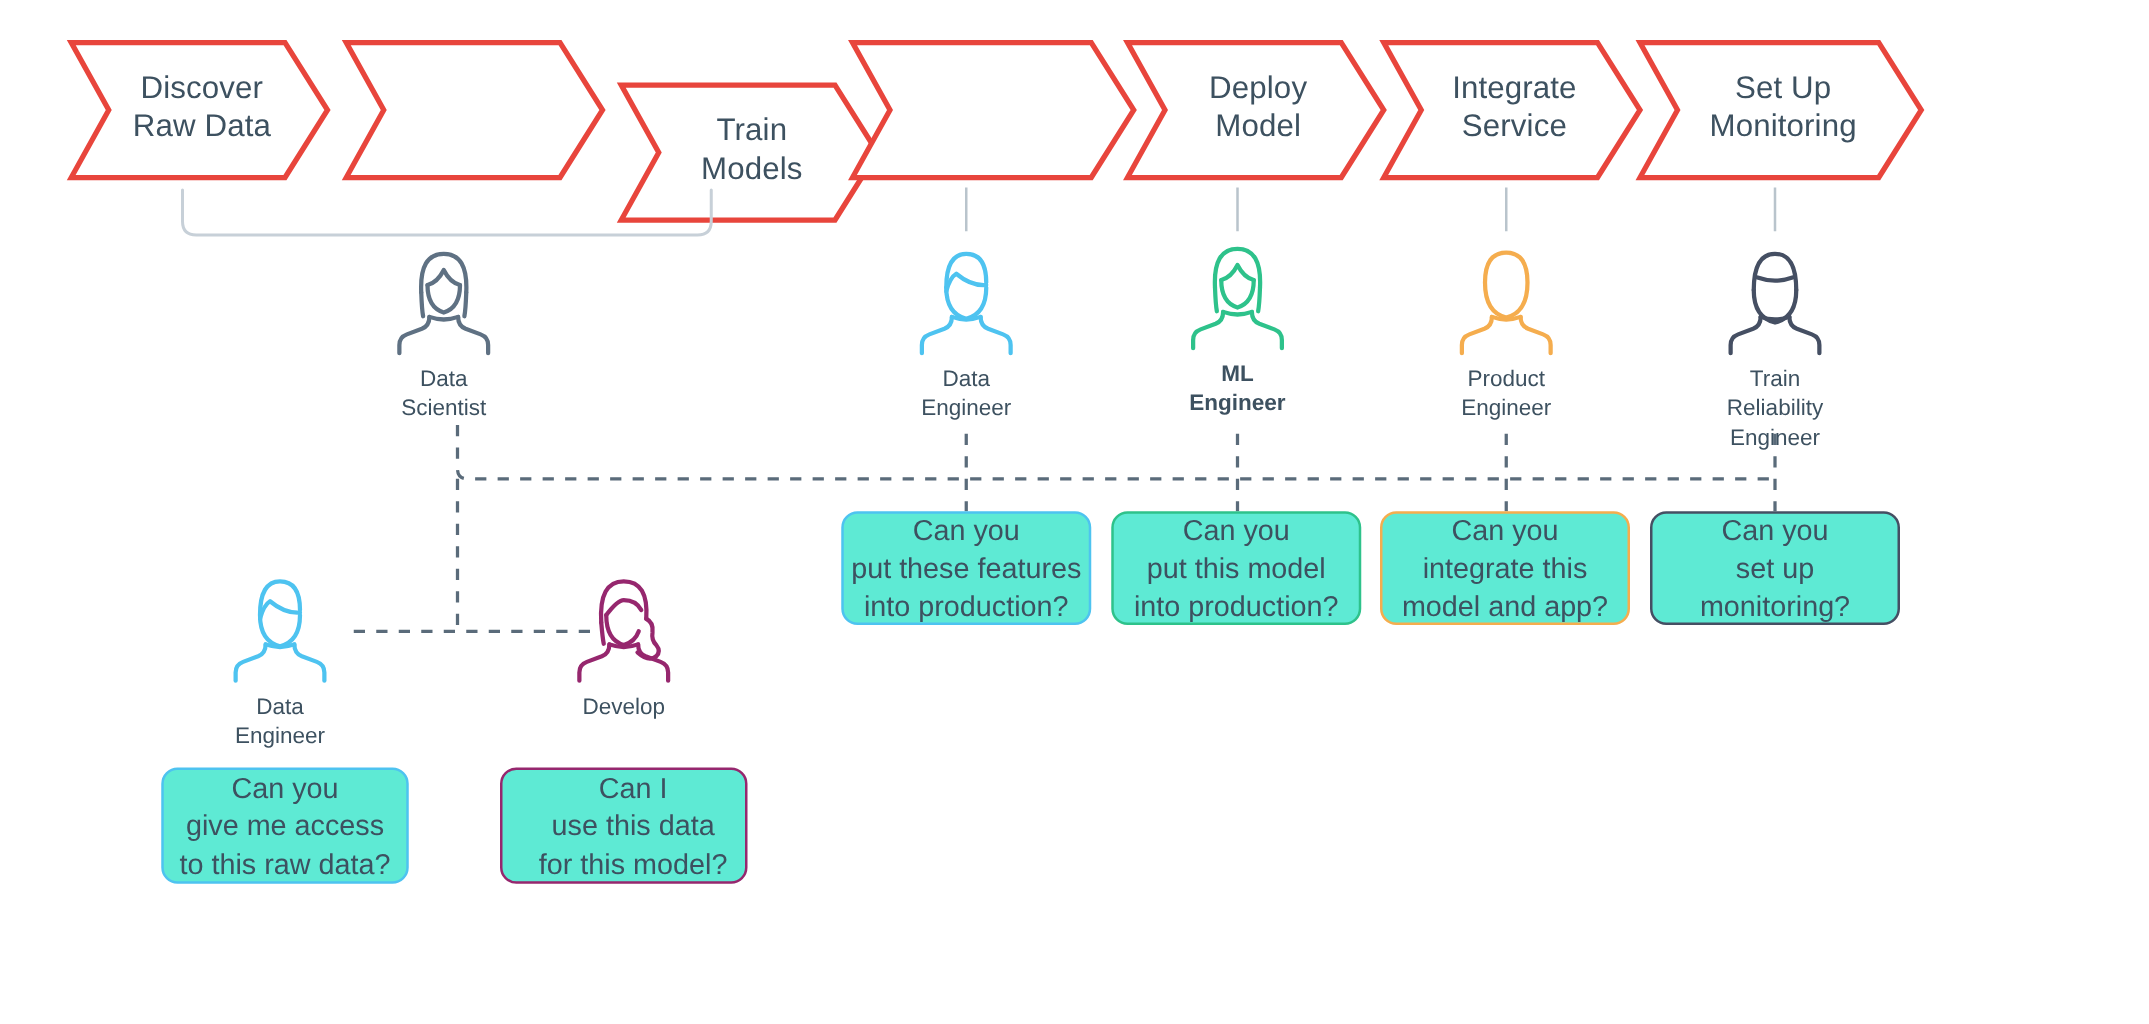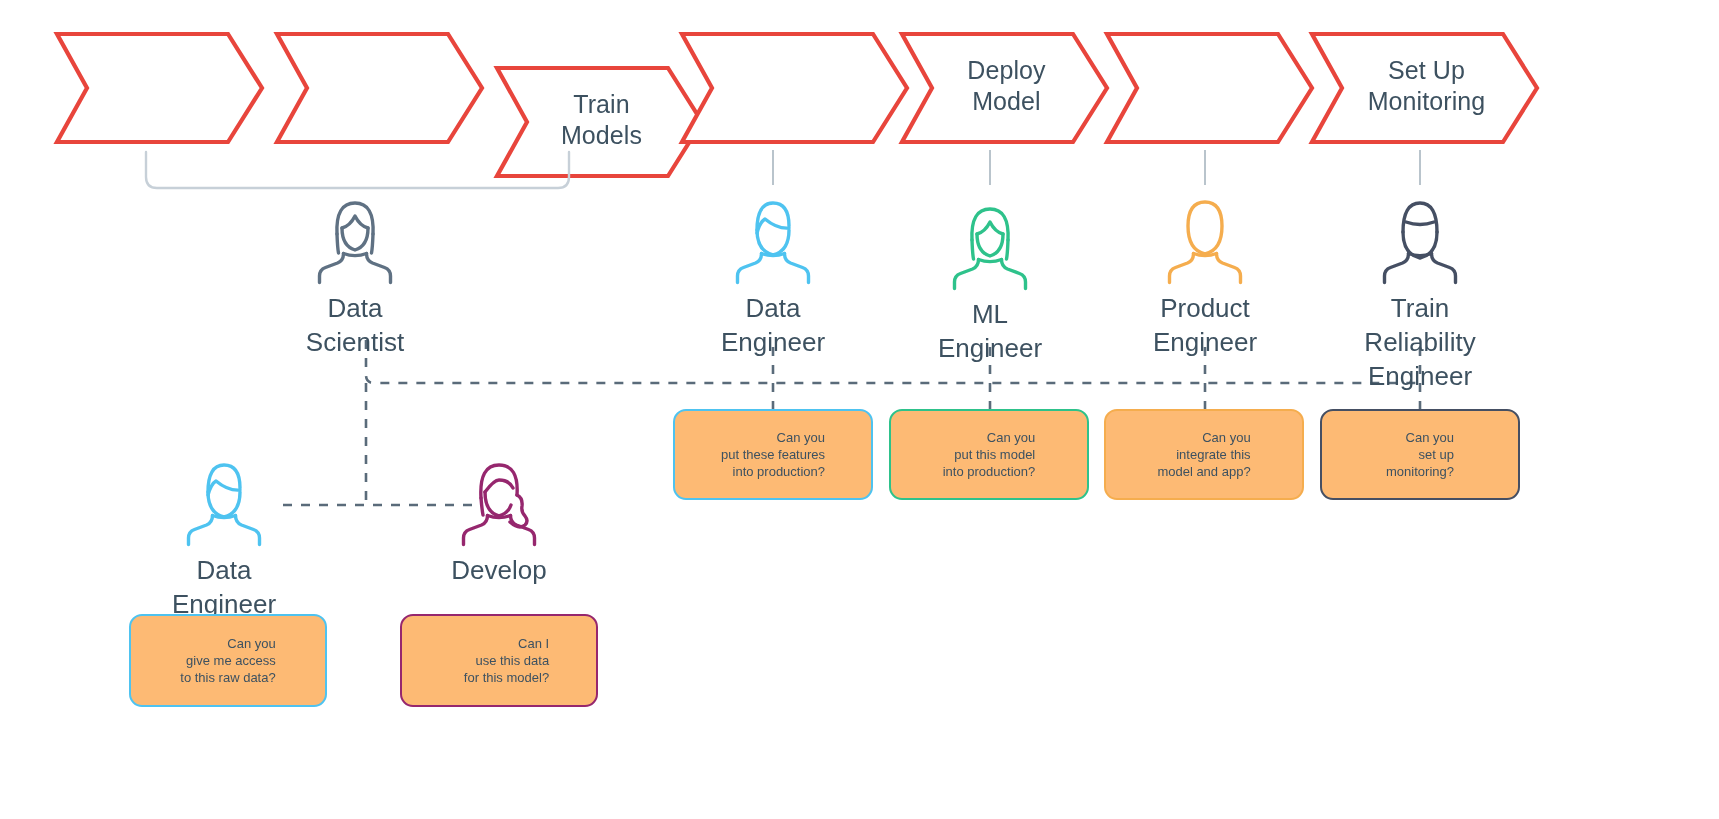--- a/index.html
+++ b/index.html
@@ -32,52 +32,54 @@
   }
 
   
   .persona{position:absolute;}
   .persona .glyph{position:absolute;left:0;top:0;}
   .persona .pname{
     position:absolute;
     top:102px;left:50%;transform:translateX(-50%);
     text-align:center;
     color:#3d5160;
-    font-size:26px;line-height:1.3;
+    font-size:18px;line-height:1.3;
     white-space:pre-line;
   }
 
   
   .bubble{
     position:absolute;
     box-sizing:border-box;
     border:2.4px solid #000;
     border-radius:13px;
-    background:#fdba74;
+    background:#5eead4;
     display:flex;align-items:center;justify-content:center;
-    text-align:right;
+    text-align:center;
     color:#3d5160;
-    font-size:13px;line-height:1.32;
+    font-size:23px;line-height:1.32;
     white-space:pre-line;
   }
 
   
   .vstem{position:absolute;background:#b9c4cc;width:2px;}
   svg.conn{position:absolute;left:0;top:0;overflow:visible;pointer-events:none;}
 </style>
 </head>
 <body>
 
 <div id="stage">
 
   <div id="chevrons">
       <div class="chev" style="left: 55px; top: 32px; width: 205px;">
         <svg width="213" height="116" viewBox="-2 -2 213 116">
          <path d="M0,0 L171,0 L205,54 L171,108 L0,108 L30,54 Z" fill="#ffffff" stroke="#e8453c" stroke-width="4.2" stroke-linejoin="miter"></path>
        </svg>
+       <div class="lbl">Discover
+Raw Data</div>
       </div>
       <div class="chev" style="left: 275px; top: 32px; width: 205px;">
         <svg width="213" height="116" viewBox="-2 -2 213 116">
          <path d="M0,0 L171,0 L205,54 L171,108 L0,108 L30,54 Z" fill="#ffffff" stroke="#e8453c" stroke-width="4.2" stroke-linejoin="miter"></path>
        </svg>
       </div>
       <div class="chev" style="left: 495px; top: 32px; width: 205px; margin-top: 34px;">
         <svg width="213" height="116" viewBox="-2 -2 213 116">
          <path d="M0,0 L171,0 L205,54 L171,108 L0,108 L30,54 Z" fill="#ffffff" stroke="#e8453c" stroke-width="4.2" stroke-linejoin="miter"></path>
        </svg>
@@ -93,20 +95,22 @@
         <svg width="213" height="116" viewBox="-2 -2 213 116">
          <path d="M0,0 L171,0 L205,54 L171,108 L0,108 L30,54 Z" fill="#ffffff" stroke="#e8453c" stroke-width="4.2" stroke-linejoin="miter"></path>
        </svg>
        <div class="lbl">Deploy
 Model</div>
       </div>
       <div class="chev" style="left: 1105px; top: 32px; width: 205px;">
         <svg width="213" height="116" viewBox="-2 -2 213 116">
          <path d="M0,0 L171,0 L205,54 L171,108 L0,108 L30,54 Z" fill="#ffffff" stroke="#e8453c" stroke-width="4.2" stroke-linejoin="miter"></path>
        </svg>
+       <div class="lbl">Integrate
+Service</div>
       </div>
       <div class="chev" style="left: 1310px; top: 32px; width: 225px;">
         <svg width="233" height="116" viewBox="-2 -2 233 116">
          <path d="M0,0 L191,0 L225,54 L191,108 L0,108 L30,54 Z" fill="#ffffff" stroke="#e8453c" stroke-width="4.2" stroke-linejoin="miter"></path>
        </svg>
        <div class="lbl">Set Up
 Monitoring</div>
       </div>
     </div>
 
@@ -160,21 +164,21 @@
           <path fill="none" stroke="#4ec3f0" stroke-width="3.4" stroke-linecap="round" stroke-linejoin="round" d="M27,40 q0,-27 16,-27 q16,0 16,23"></path>
             <path fill="none" stroke="#4ec3f0" stroke-width="3.4" stroke-linecap="round" stroke-linejoin="round" d="M27,40 q0,21 16,25 q16,-4 16,-25"></path>
             <path fill="none" stroke="#4ec3f0" stroke-width="3.4" stroke-linecap="round" stroke-linejoin="round" d="M27,43 q3,-11 8,-14 q12,10 24,9"></path>
           <path fill="none" stroke="#4ec3f0" stroke-width="3.4" stroke-linecap="round" stroke-linejoin="round" d="M31.5,63.5 q0,7 -6,9.5 l-12,4.5 q-6,2.2 -6,8.5 l0,6.5"></path>
                      <path fill="none" stroke="#4ec3f0" stroke-width="3.4" stroke-linecap="round" stroke-linejoin="round" d="M54.5,63.5 q0,7 6,9.5 l12,4.5 q6,2.2 6,8.5 l0,6.5"></path>
                      <path fill="none" stroke="#4ec3f0" stroke-width="3.4" stroke-linecap="round" stroke-linejoin="round" d="M31.5,63.5 q11.5,4.2 23,0"></path>
         </svg>
         <div class="pname">Data
 Engineer</div>
       </div>
-      <div class="persona" style="left: 947px; top: 196px; width: 86px; height: 150px;">
+      <div class="persona" style="left: 947px; top: 186px; width: 86px; height: 150px; font-weight: bold;">
         <svg class="glyph" width="86" height="96" viewBox="0 0 86 96">
           <path fill="none" stroke="#2ec28b" stroke-width="3.4" stroke-linecap="round" stroke-linejoin="round" d="M25,44 q-1.5,-31 18,-31 q19.5,0 18,31"></path>
             <path fill="none" stroke="#2ec28b" stroke-width="3.4" stroke-linecap="round" stroke-linejoin="round" d="M25,44 q0.5,14 1.5,19"></path>
             <path fill="none" stroke="#2ec28b" stroke-width="3.4" stroke-linecap="round" stroke-linejoin="round" d="M61,44 q-0.5,14 -1.5,19"></path>
             <path fill="none" stroke="#2ec28b" stroke-width="3.4" stroke-linecap="round" stroke-linejoin="round" d="M30,38 q0,18 13,22 q13,-4 13,-22"></path>
             <path fill="none" stroke="#2ec28b" stroke-width="3.4" stroke-linecap="round" stroke-linejoin="round" d="M30,38 q8,-2 13,-12 q5,10 13,12"></path>
           <path fill="none" stroke="#2ec28b" stroke-width="3.4" stroke-linecap="round" stroke-linejoin="round" d="M31.5,63.5 q0,7 -6,9.5 l-12,4.5 q-6,2.2 -6,8.5 l0,6.5"></path>
                      <path fill="none" stroke="#2ec28b" stroke-width="3.4" stroke-linecap="round" stroke-linejoin="round" d="M54.5,63.5 q0,7 6,9.5 l12,4.5 q6,2.2 6,8.5 l0,6.5"></path>
                      <path fill="none" stroke="#2ec28b" stroke-width="3.4" stroke-linecap="round" stroke-linejoin="round" d="M31.5,63.5 q11.5,4.2 23,0"></path>
         </svg>

